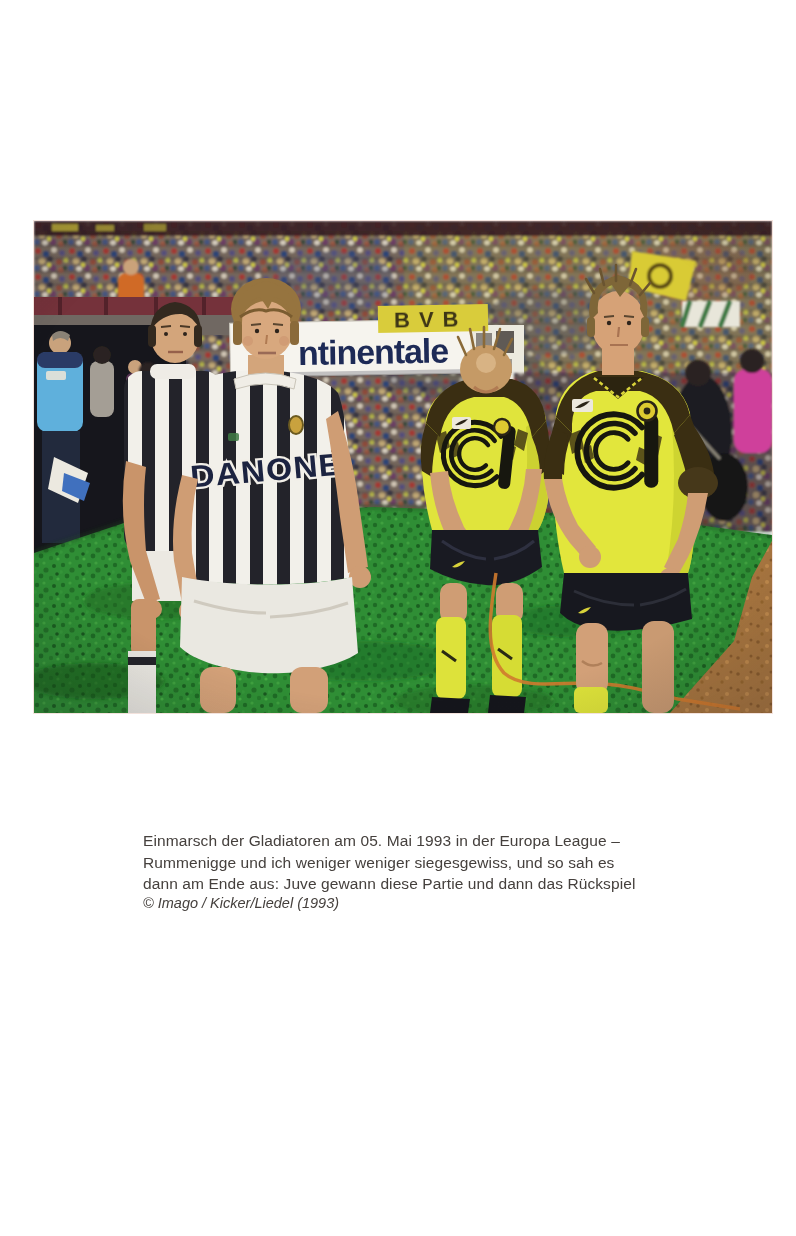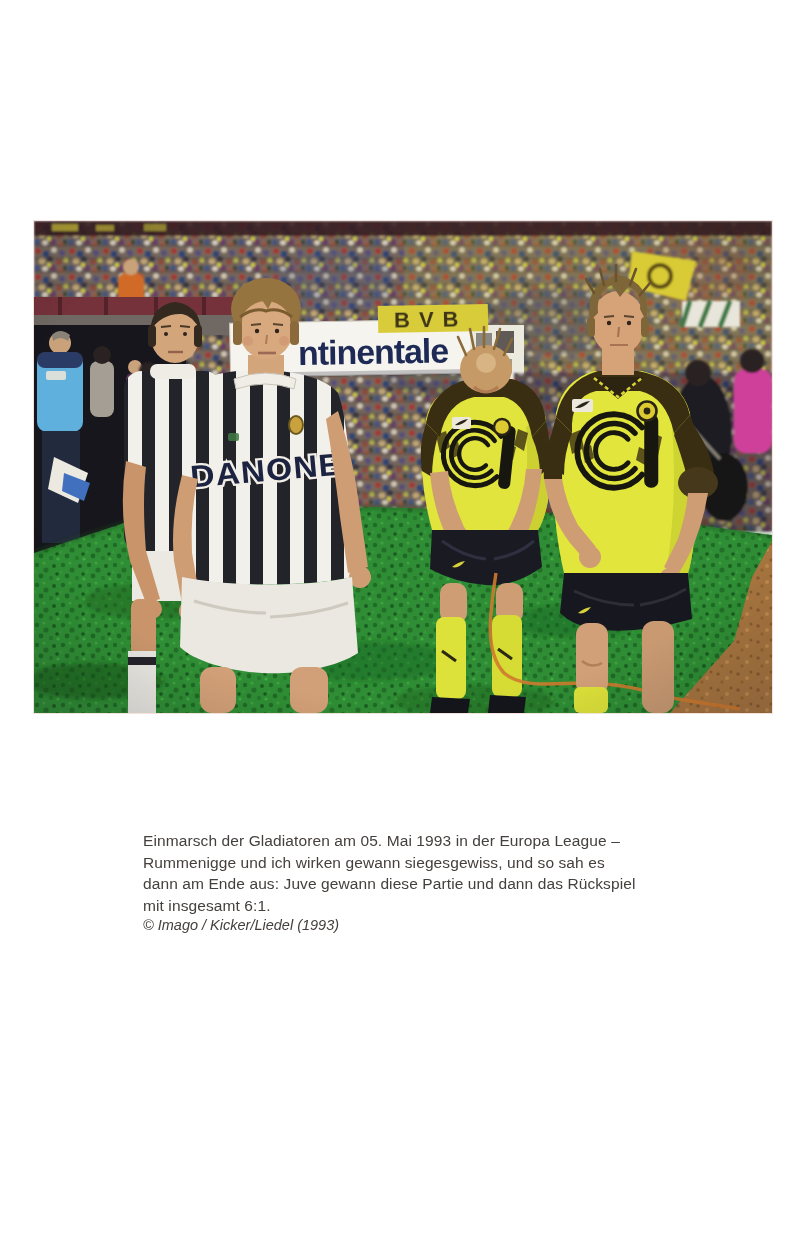--- a/index.html
+++ b/index.html
@@ -398,19 +398,18 @@
         <path d="M585,106 L584,116 M576,124 L594,124" stroke="#a87352" stroke-width="2.2"></path>
         <rect x="568" y="128" width="32" height="26" fill="#d6a277"></rect>
       </g>
 
       <rect x="0" y="0" width="738" height="492" fill="url(#vig)"></rect>
     </svg>
   </div>
 
   <div class="caption">
     <div class="cap-line">Einmarsch der Gladiatoren am 05. Mai 1993 in der Europa League –</div>
-    <div class="cap-line">Rummenigge und ich wirken gewann siegesgewiss, und so sah es</div>
+    <div class="cap-line">Rummenigge und ich weniger weniger siegesgewiss, und so sah es</div>
     <div class="cap-line">dann am Ende aus: Juve gewann diese Partie und dann das Rückspiel</div>
-    <div class="cap-line">mit insgesamt 6:1.</div>
     <div class="credit">© Imago / Kicker/Liedel (1993)</div>
   </div>
 
 </div>
 
 </body></html>

